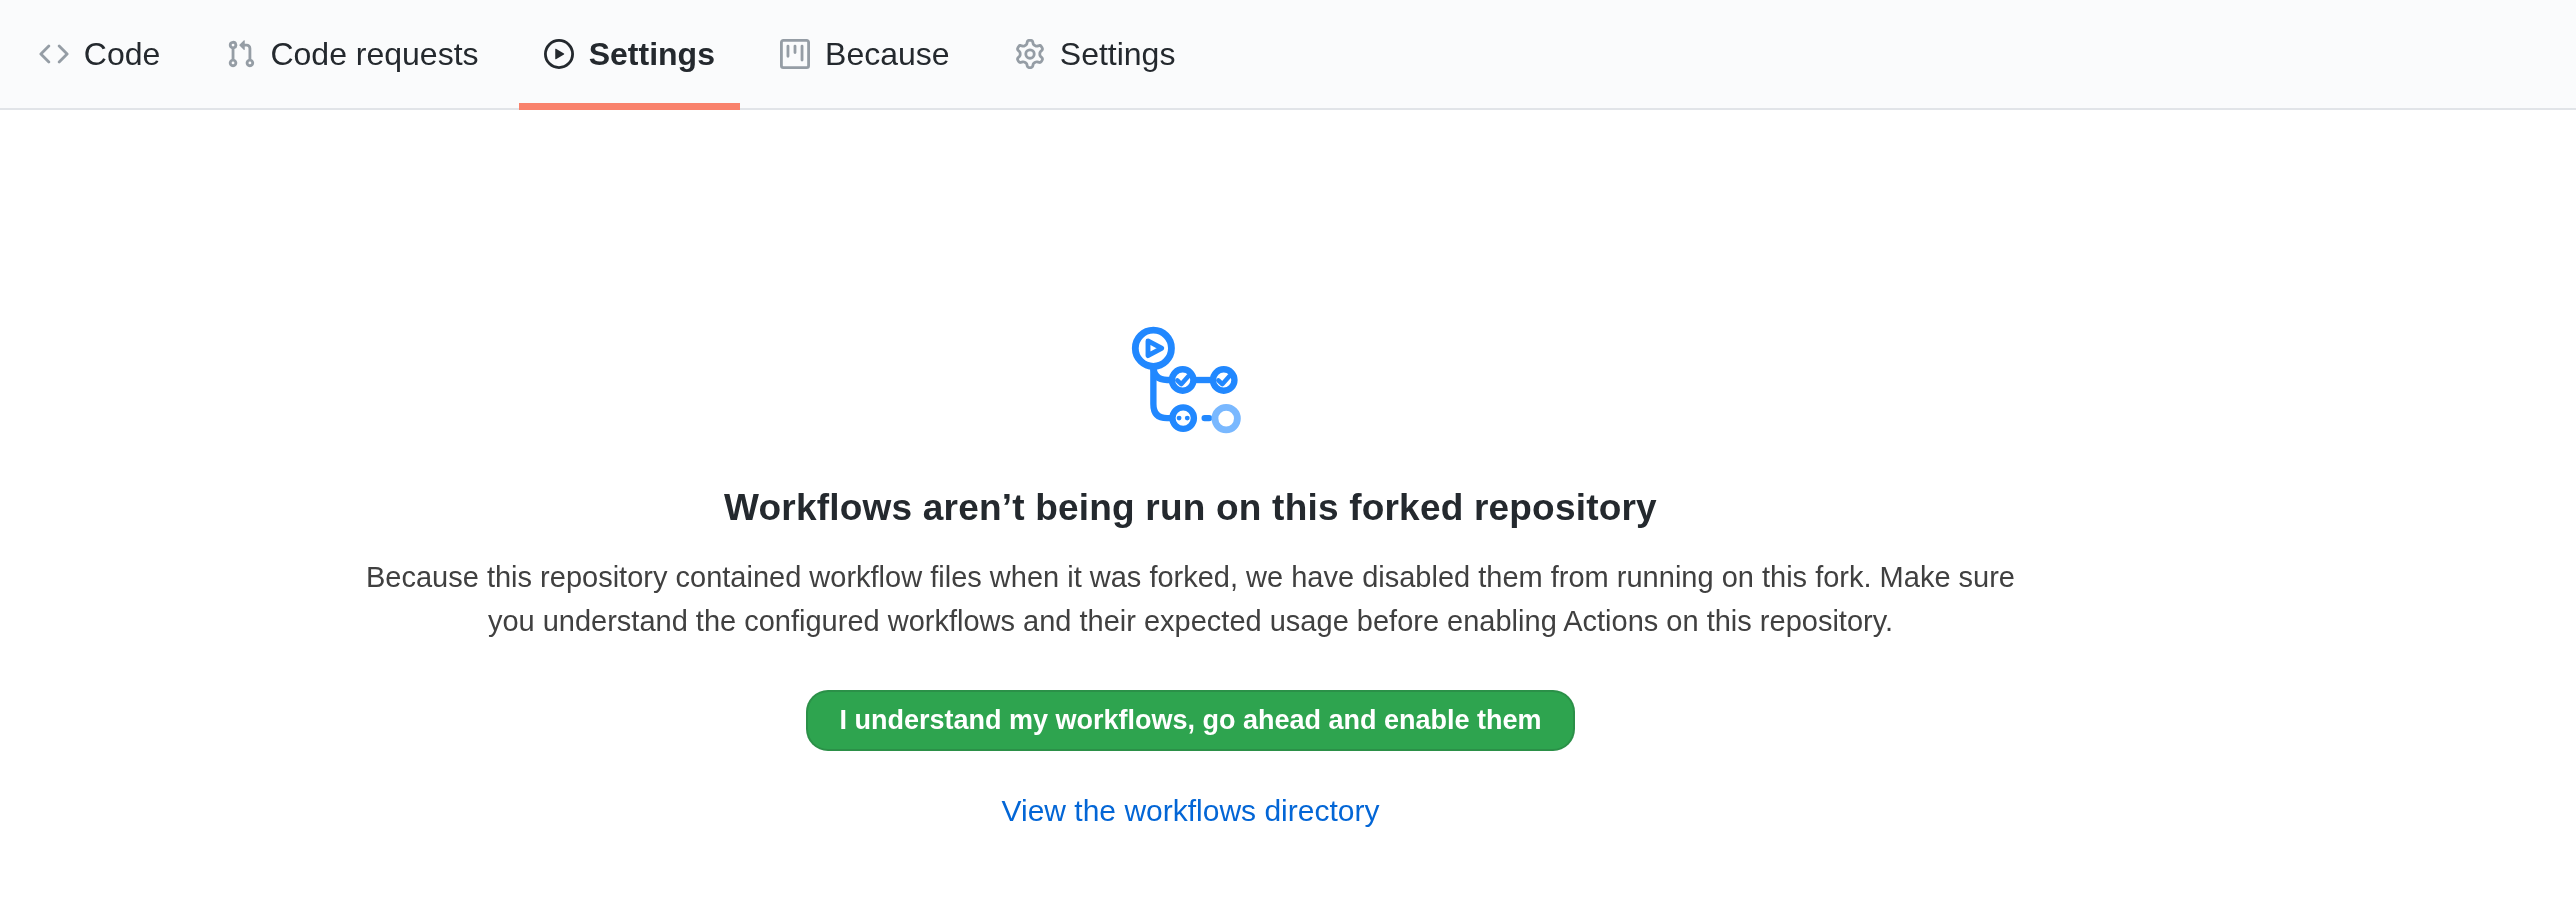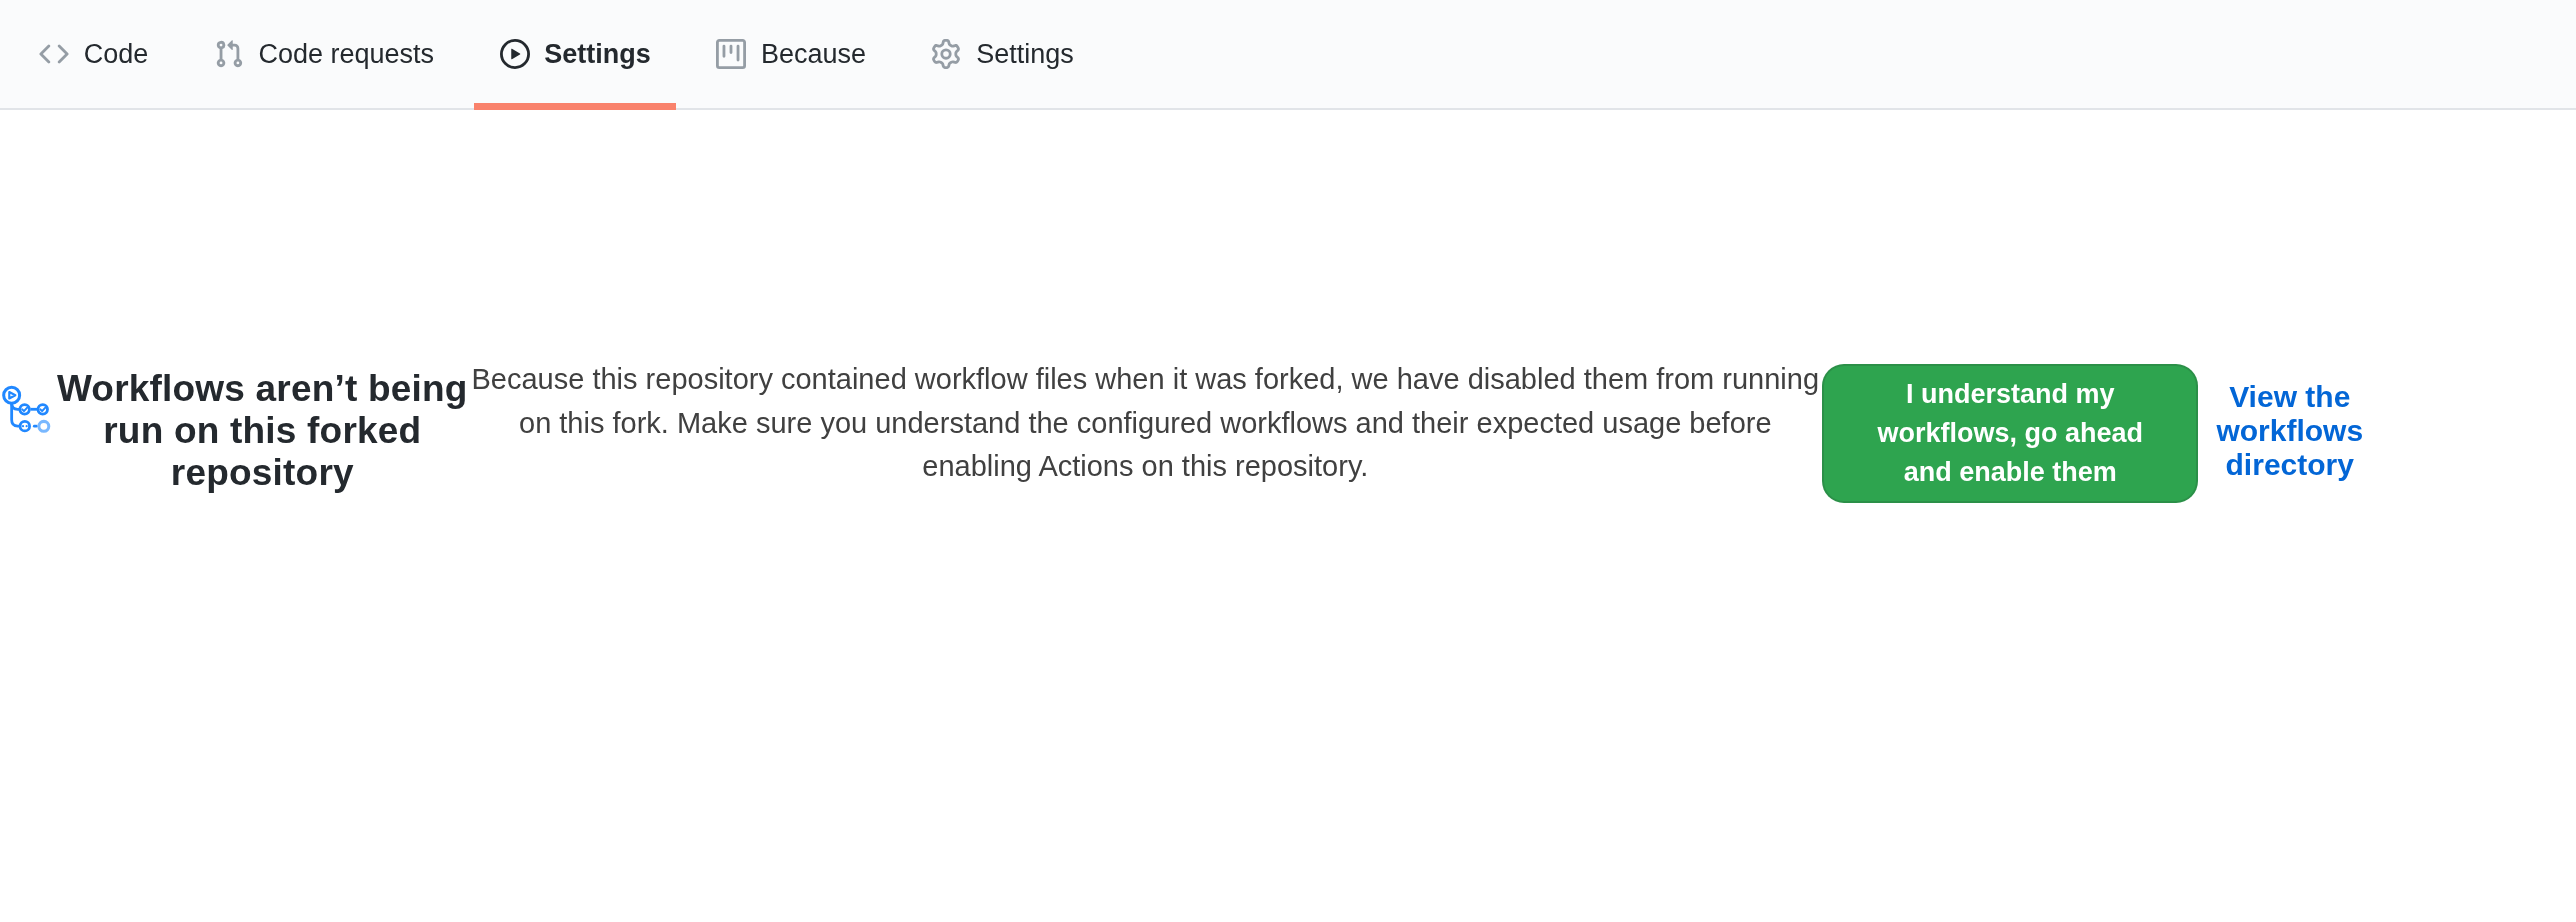--- a/index.html
+++ b/index.html
@@ -22,41 +22,41 @@
     align-items: stretch;
     padding-left: 13.7px;
   }
   .tab {
     position: relative;
     display: flex;
     align-items: center;
     gap: 14.7px;
     padding: 0 25.4px;
     margin-right: 14.7px;
-    font-size: 27px;
+    font-size: 32px;
     line-height: 1;
     color: #24292e;
     cursor: pointer;
     white-space: nowrap;
   }
   .tab .octicon { width: 30px; height: 30px; color: #959da5; flex: none; display: block; }
   .tab.active { font-weight: 700; }
   .tab.active .octicon { color: #24292e; }
   .tab.active::after {
     content: "";
     position: absolute;
     left: 0; right: 0; bottom: -2px;
     height: 6.8px;
     background: #f9826c;
   }
 
   
   .main {
     display: flex;
-    flex-direction: row;
+    flex-direction: column;
     align-items: center;
     padding-top: 207px;
     padding-right: 195px; 
     text-align: center;
   }
   .workflow-illustration { width: 127px; height: 127px; display: block; }
   .blankslate-title {
     margin: 43px 0 0 0;
     font-size: 37px;
     font-weight: 700;
@@ -82,21 +82,20 @@
     border-radius: 22px;
     padding: 8.8px 31px;
     cursor: pointer;
   }
   .workflows-link {
     margin-top: 43px;
     font-size: 30px;
     color: #0366d6;
     text-decoration: none;
     cursor: pointer;
-    font-weight: bold;
   }
 </style>
 </head>
 <body>
 
 <nav class="repo-nav">
 
   <div class="tab">
     <svg class="octicon" viewBox="0 0 16 16" fill="currentColor" aria-hidden="true">
         <path d="m11.28 3.22 4.25 4.25a.75.75 0 0 1 0 1.06l-4.25 4.25a.749.749 0 0 1-1.275-.326.749.749 0 0 1 .215-.734L13.94 8l-3.72-3.72a.749.749 0 0 1 .326-1.275.749.749 0 0 1 .734.215Zm-6.56 0a.751.751 0 0 1 1.042.018.751.751 0 0 1 .018 1.042L2.06 8l3.72 3.72a.749.749 0 0 1-.326 1.275.749.749 0 0 1-.734-.215L.47 8.53a.75.75 0 0 1 0-1.06Z"></path>

